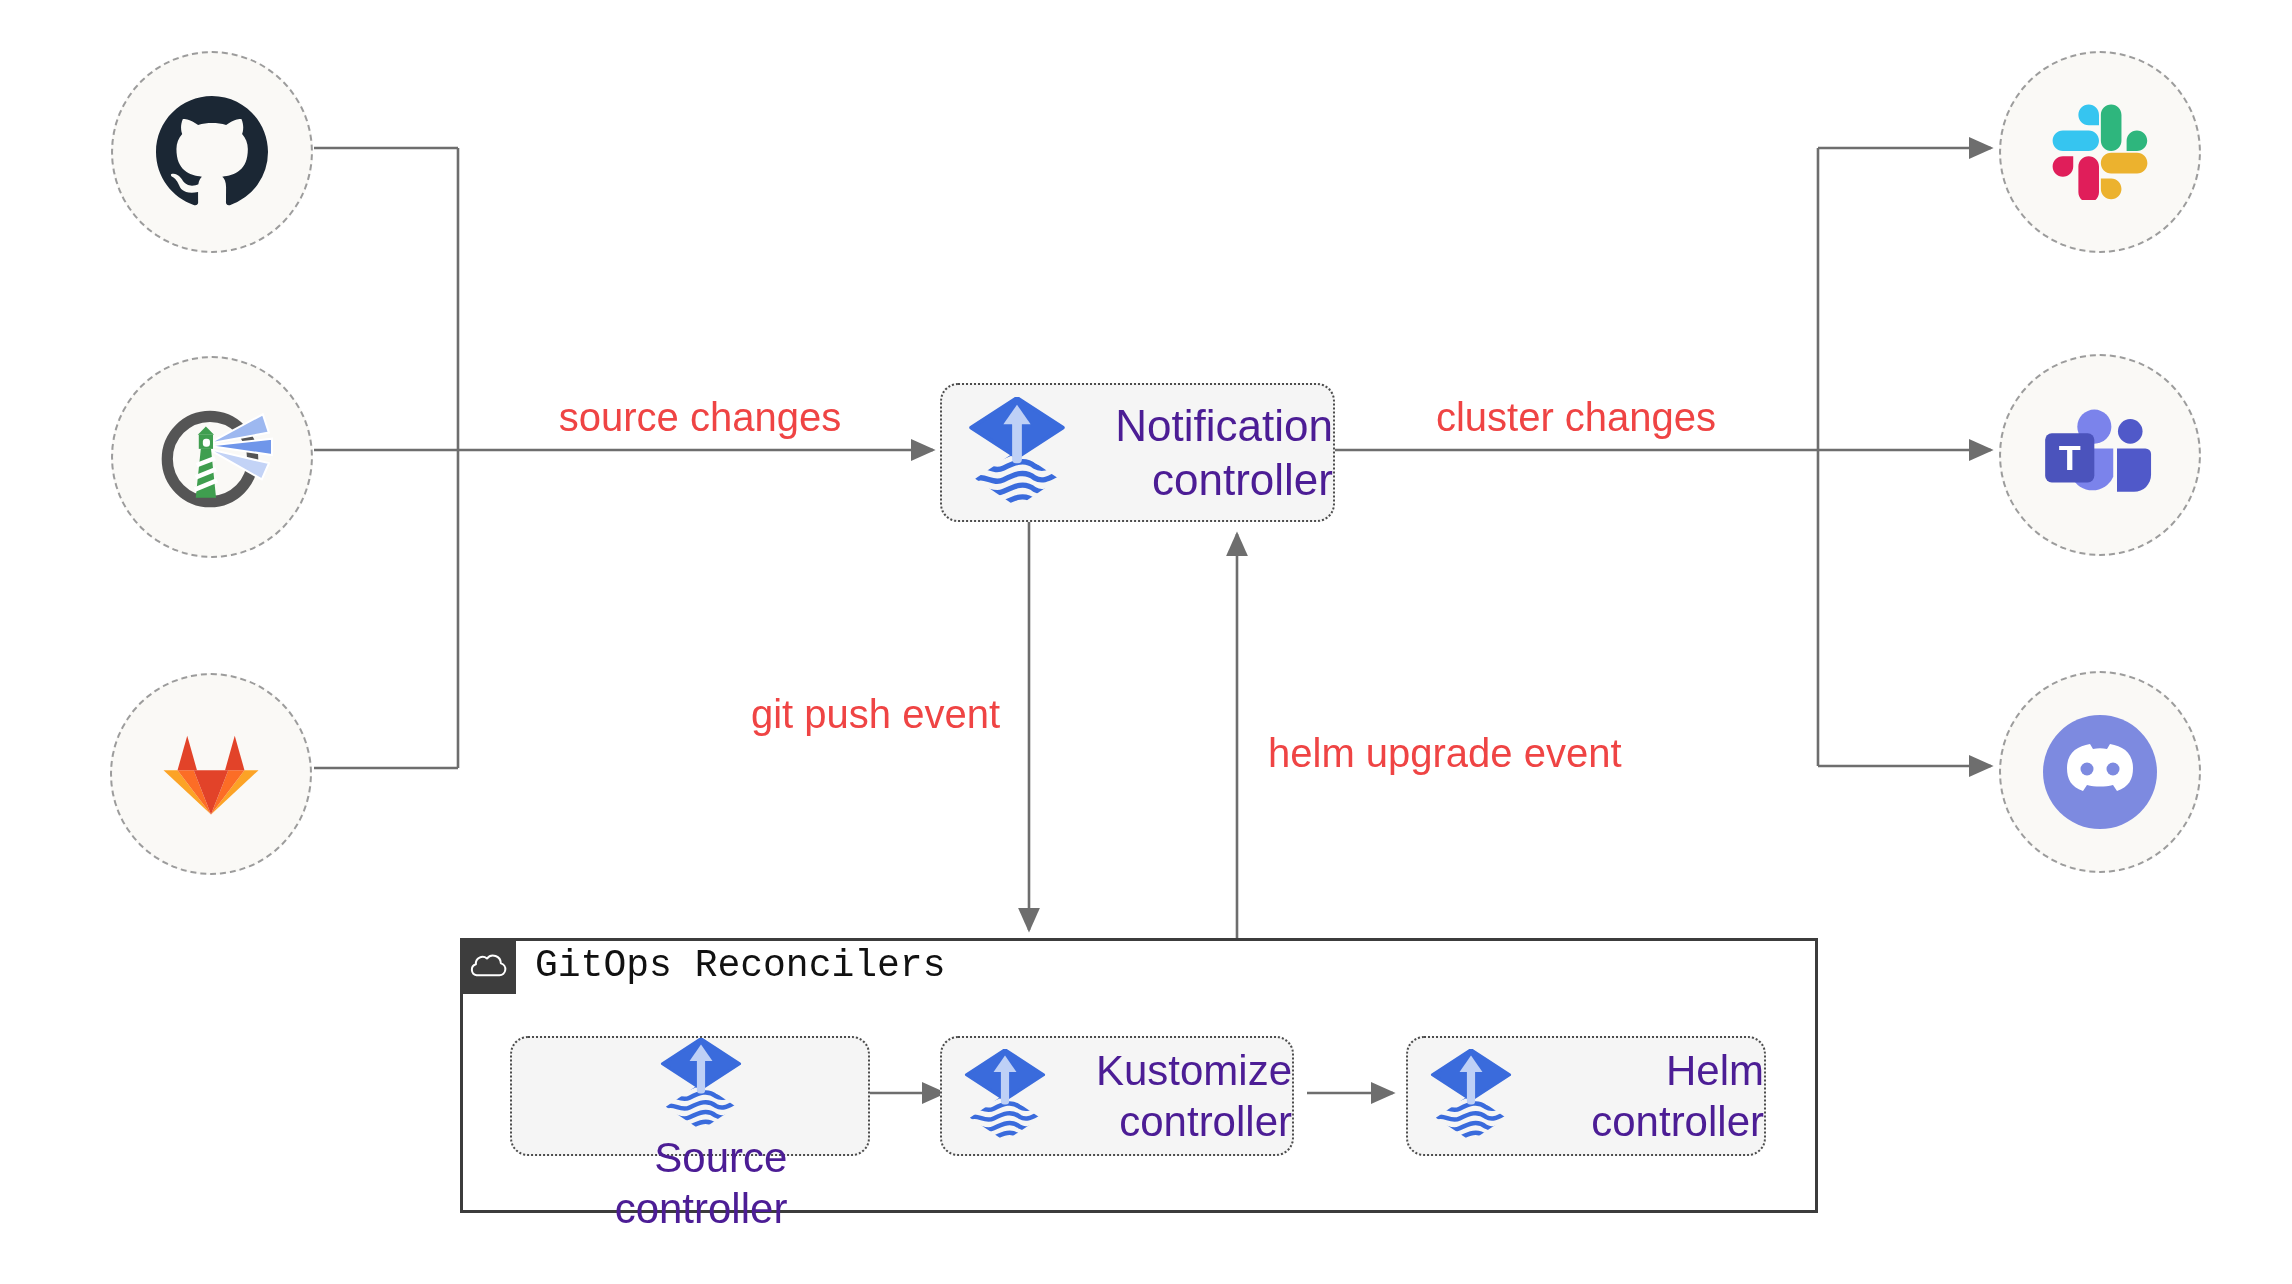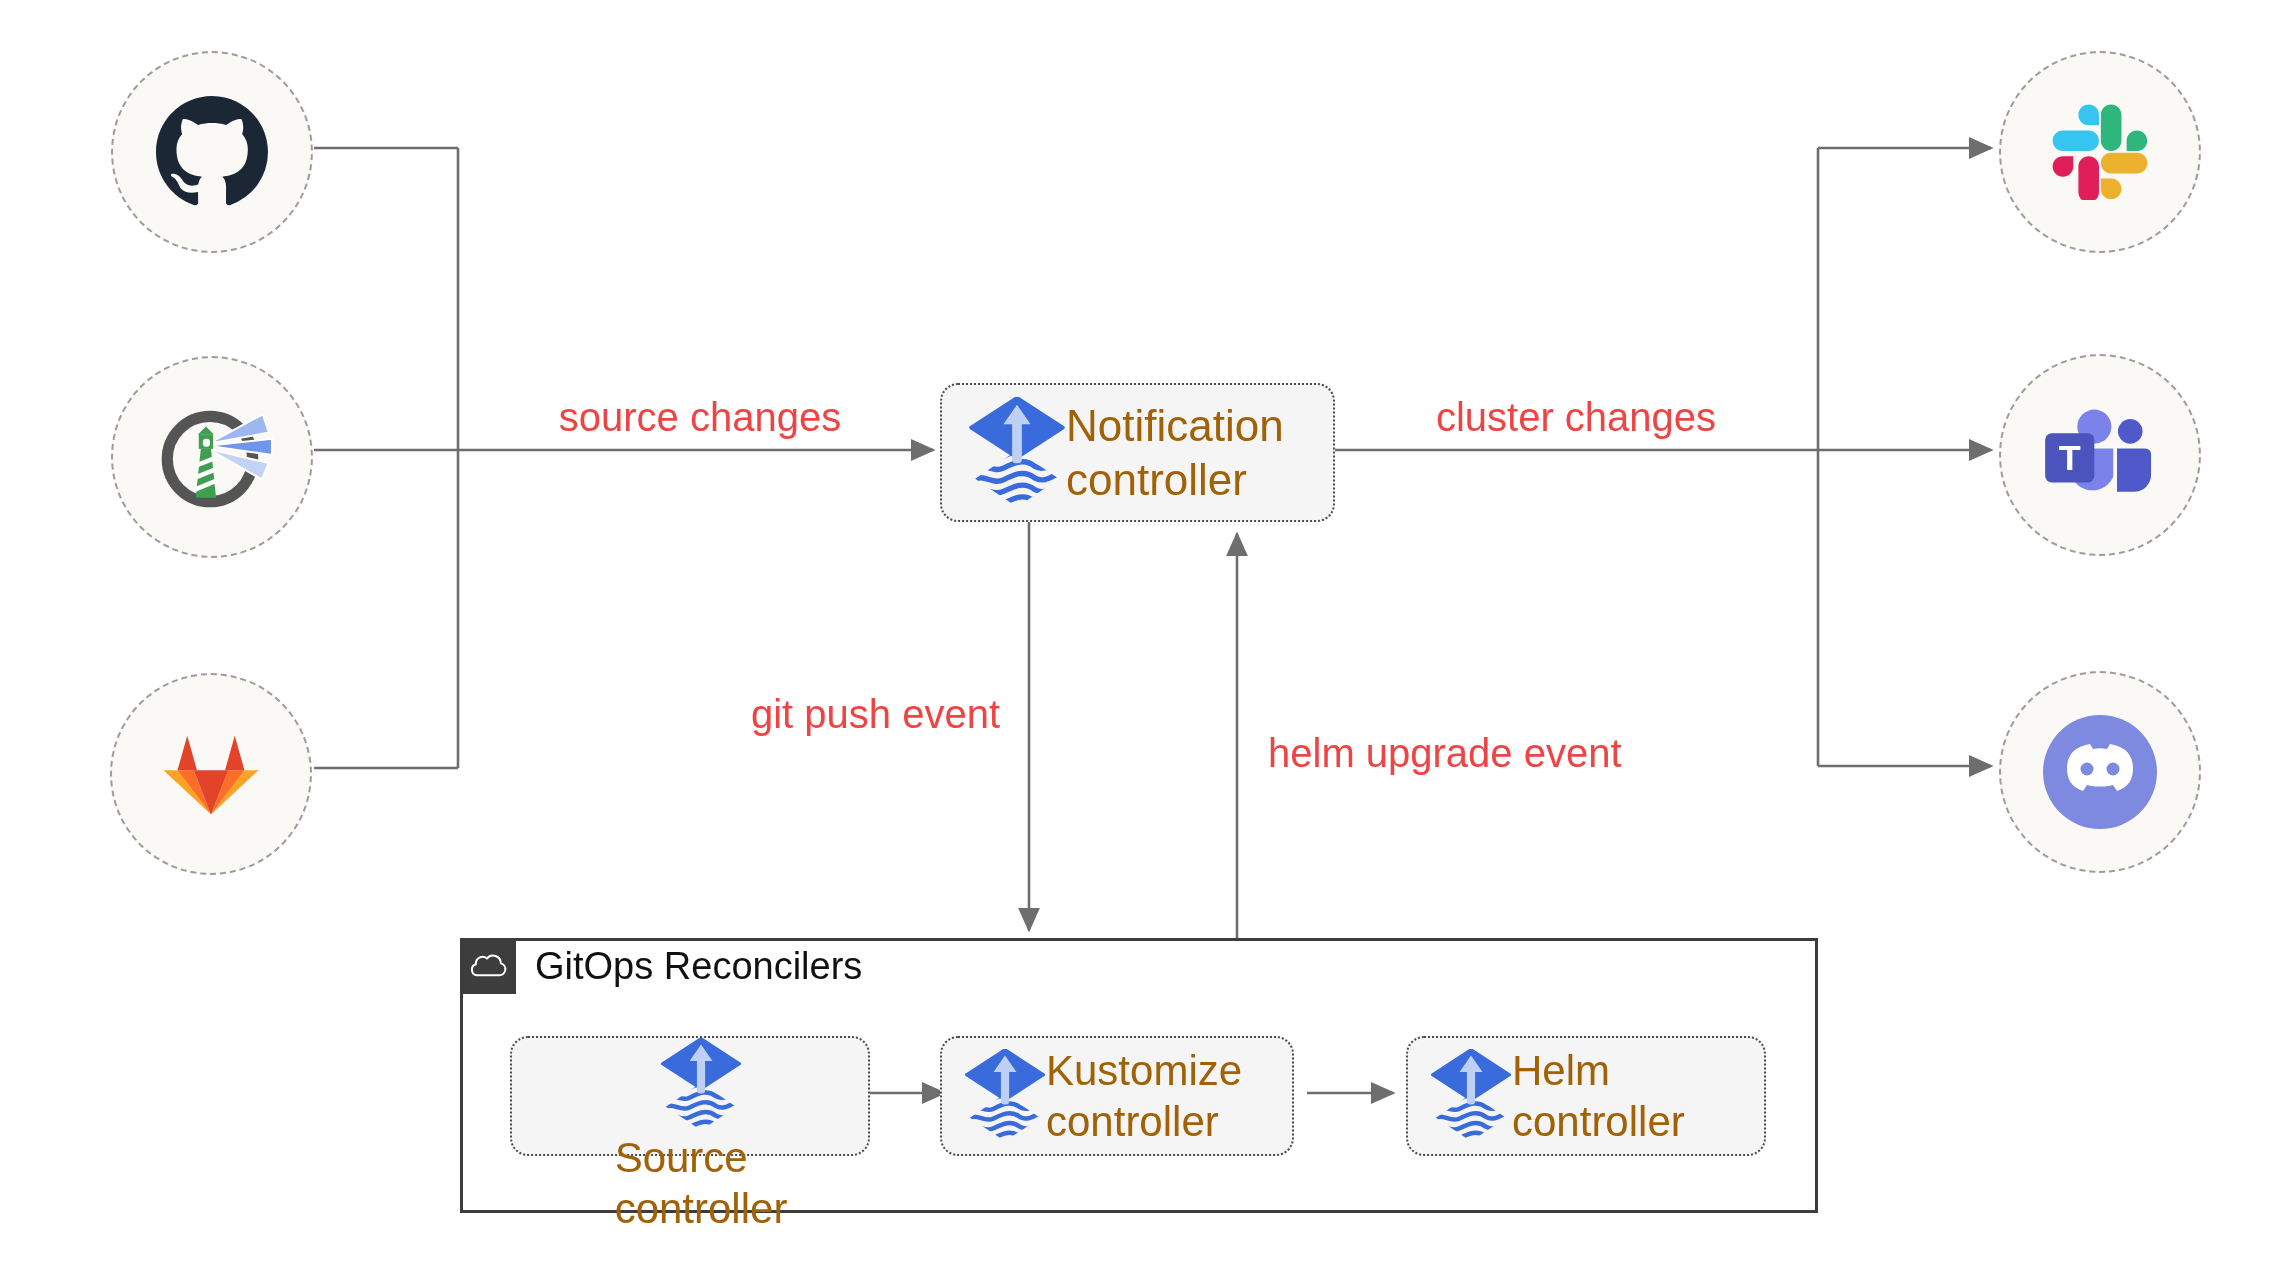--- a/index.html
+++ b/index.html
@@ -8,30 +8,30 @@
   #canvas{position:absolute;left:0;top:0;width:2292px;height:1284px;}
   #wires{position:absolute;left:0;top:0;z-index:1;}
 
   .endpoint{position:absolute;width:202px;height:202px;border-radius:50%;
     background:#faf9f6;border:2px dashed #9c9c9c;box-sizing:border-box;
     display:flex;align-items:center;justify-content:center;z-index:2;}
 
   .ctrl-box{position:absolute;background:#f5f5f5;border:2px dotted #4c4c4c;
     border-radius:18px;box-sizing:border-box;display:flex;align-items:center;z-index:2;}
   .ctrl-box .flux{flex:0 0 auto;}
-  .ctrl-label{flex:1 1 auto;text-align:left;font-size:44px;line-height:1.22;color:#a16207;}
+  .ctrl-label{flex:1 1 auto;text-align:right;font-size:44px;line-height:1.22;color:#4c1d95;}
   .ctrl-label span{display:block;}
 
   #notification-box{left:940px;top:383px;width:395px;height:139px;padding-left:26px;}
   #gitops-group{position:absolute;left:460px;top:938px;width:1358px;height:275px;
     border:3px solid #3c3c3c;box-sizing:border-box;background:transparent;z-index:2;}
   #group-corner{position:absolute;left:-3px;top:-3px;width:56px;height:56px;
     background:#3d3d3d;display:flex;align-items:center;justify-content:center;}
   #group-title{position:absolute;left:72px;top:-3px;height:56px;line-height:56px;
-    font-size:38px;color:#111;white-space:nowrap;}
+    font-size:38px;color:#111;white-space:nowrap;font-family:Liberation Mono, monospace;}
   .inner-box{top:95px;height:120px;padding-left:22px;}
   #source-box{left:47px;width:360px;flex-direction:column;}
   #kustomize-box{left:477px;width:354px;}
   #helm-box{left:943px;width:360px;}
   .inner-box .ctrl-label{font-size:42px;}
 
   .edge-label{position:absolute;font-size:40px;color:#ef4444;white-space:nowrap;z-index:3;}
   #lbl-source-changes{left:700px;top:440px;transform:translate(-50%,-100%);}
   #lbl-cluster-changes{left:1576px;top:440px;transform:translate(-50%,-100%);}
   #lbl-git-push{left:1000px;top:714px;transform:translate(-100%,-50%);}

